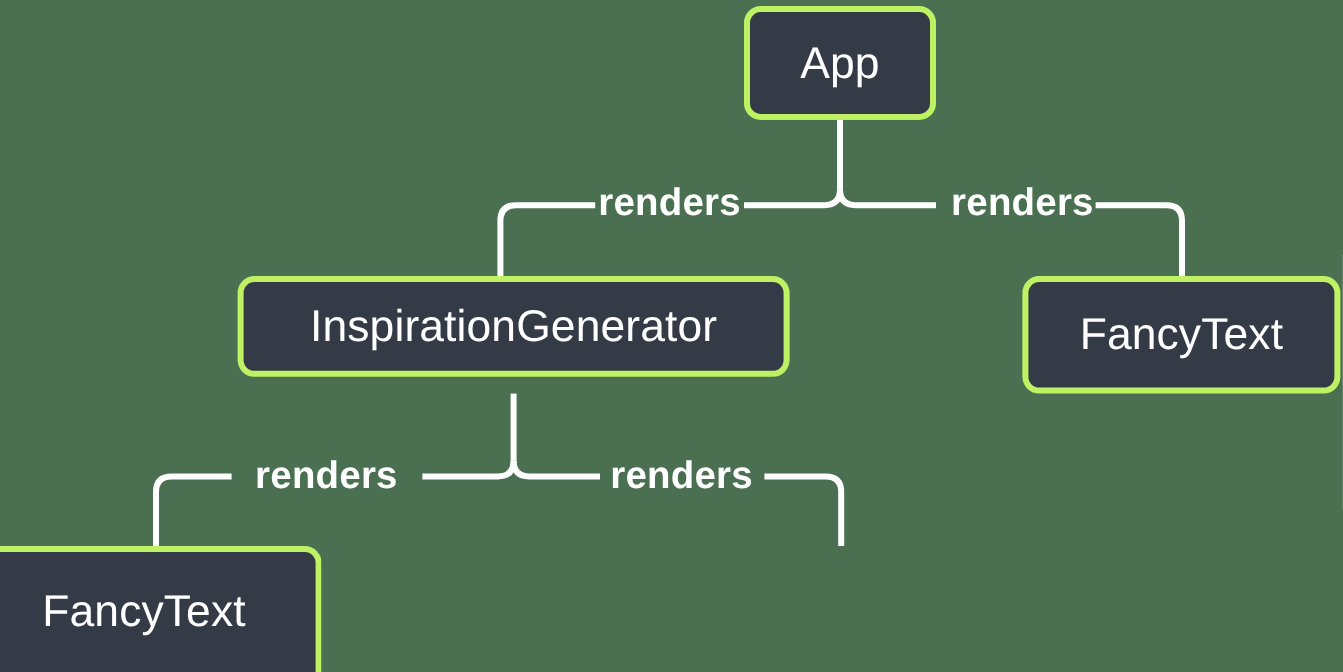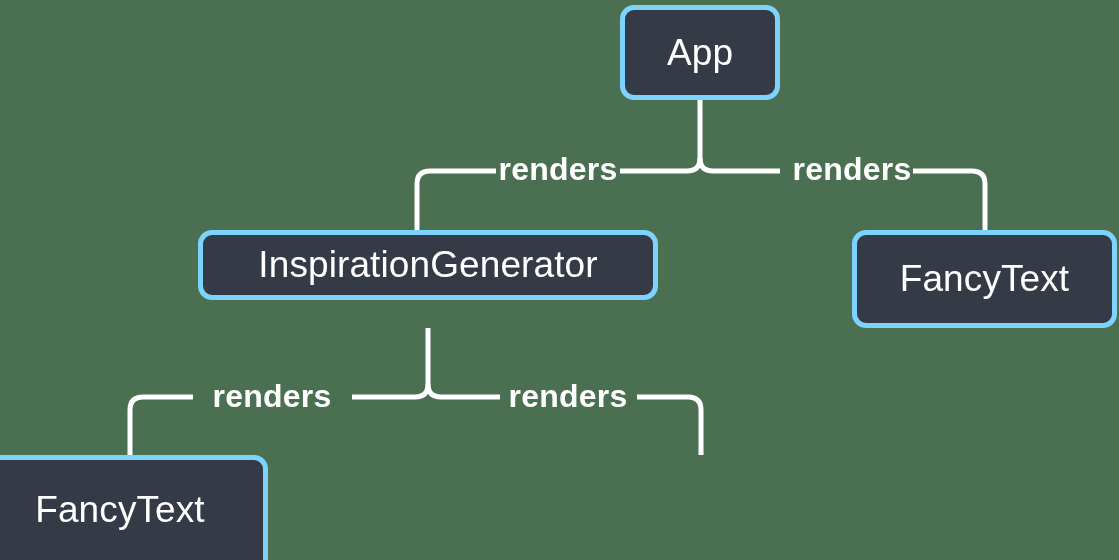--- a/index.html
+++ b/index.html
@@ -22,21 +22,21 @@
     position: absolute;
     left: 0;
     top: 0;
     width: 1119px;
     height: 560px;
   }
   .node-box {
     position: absolute;
     box-sizing: border-box;
     background: #343a46;
-    border: 5px solid #7dd3fc;
+    border: 5px solid #bef264;
     border-radius: 14px;
     display: flex;
     align-items: center;
     justify-content: center;
     color: #ffffff;
     font-size: 37px;
     font-weight: 400;
     letter-spacing: 0.1px;
     white-space: nowrap;
   }
@@ -45,21 +45,21 @@
     color: #ffffff;
     font-size: 32px;
     font-weight: 700;
     white-space: nowrap;
     transform: translate(-50%, -50%);
     letter-spacing: 0.2px;
   }
 
   
   .node-app                { left: 620px;  top: 5px;   width: 160px; height: 95px; }
-  .node-inspirationgen     { left: 198px;  top: 230px; width: 460px; height: 70px; }
+  .node-inspirationgen     { left: 198px;  top: 230px; width: 460px; height: 84px; }
   .node-fancytext-right    { left: 852px;  top: 230px; width: 265px; height: 98px; }
   .node-fancytext-left     { left: -28px;  top: 455px; width: 296px; height: 105px;
                              border-bottom-left-radius: 0; border-bottom-right-radius: 0;
                              border-bottom: none; }
   .node-copyright          { left: 568px;  top: 455px; width: 265px; height: 105px;
                              border-bottom-left-radius: 0; border-bottom-right-radius: 0;
                              border-bottom: none; }
 
   
   .label-app-left   { left: 558px; top: 169px; }

